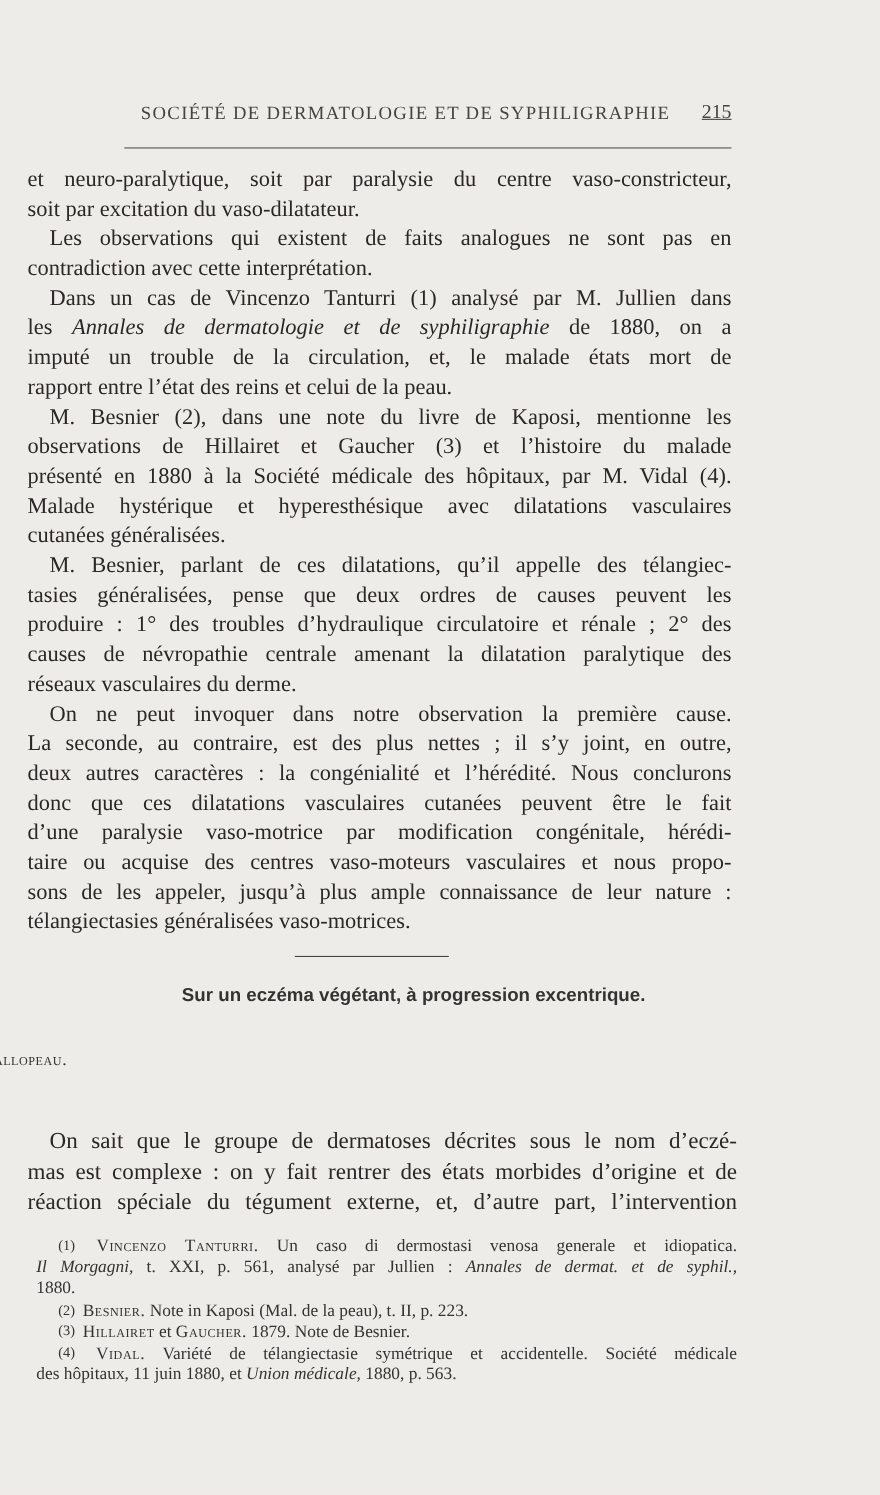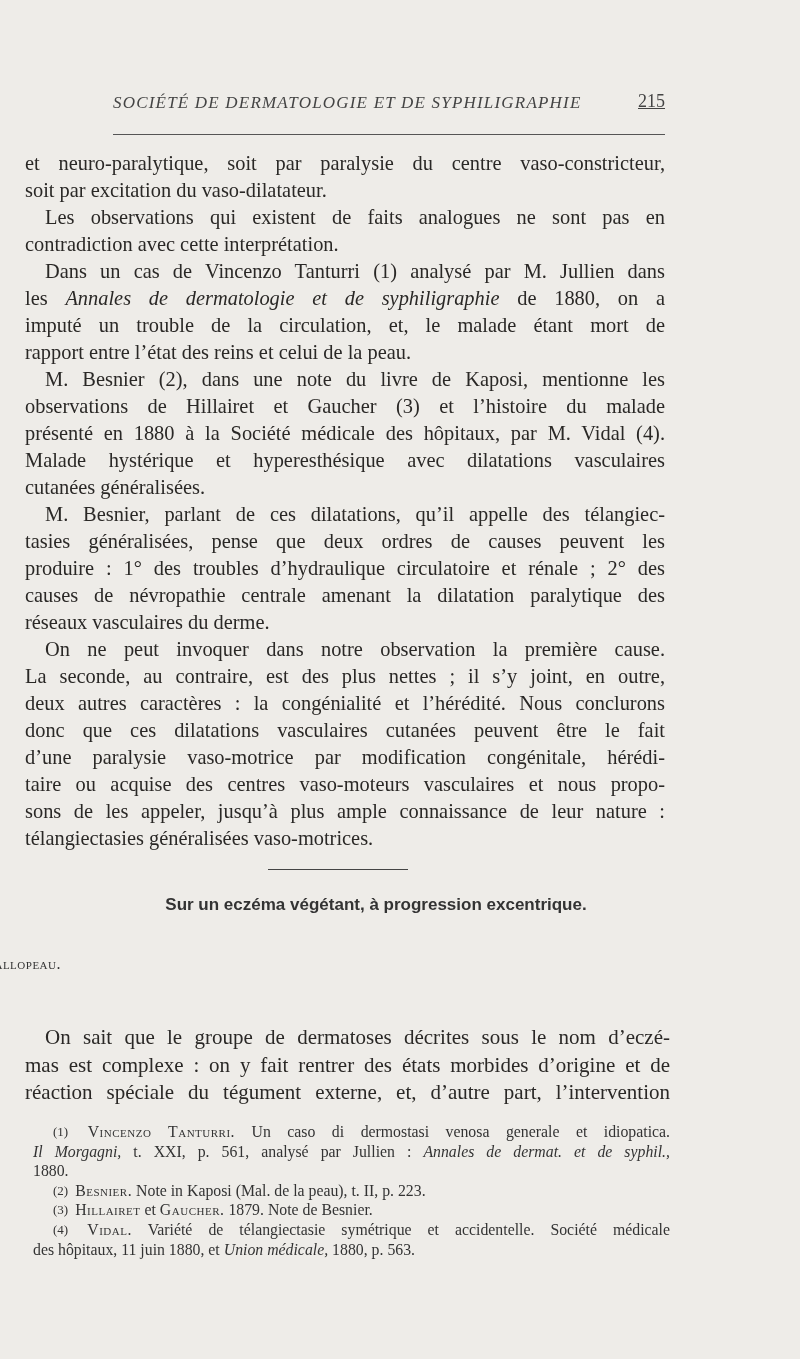--- a/index.html
+++ b/index.html
@@ -8,21 +8,21 @@
     background:#eeece8;
     font-family:"Liberation Serif","DejaVu Serif",serif;
     color:#2a2826;
     position:relative;
   }
   .page { position:absolute; left:0; top:0; width:800px; height:1359px; }
   .running-head {
     position:absolute; left:113px; top:93px; width:552px;
     font-size:17px; letter-spacing:1.2px; color:#444;
   }
-  .running-head .title { position:absolute; left:0; top:0;font-style:italic; }
+  .running-head .title { position:absolute; left:15px; top:0; }
   .running-head .pnum { position:absolute; right:0; top:-2px; font-size:18px; letter-spacing:0;text-decoration:underline; }
   .head-rule { position:absolute; left:113px; top:134px; width:552px; height:0; border-top:1.4px solid #555; }
   .body { position:absolute; left:25px; top:150px; width:640px; font-size:20.4px; line-height:27px; }
   .line { height:27px; white-space:nowrap; text-align:justify; text-align-last:justify; }
   .line.last { text-align-last:left; }
   .line.indent { padding-left:20px; }
   .sep { position:absolute; left:268px; top:869px; width:140px; border-top:1.2px solid #444; }
   .art-title {
     position:absolute; left:0; top:895px; width:800px; text-align:center;
     font-family:"Liberation Sans","DejaVu Sans",sans-serif; font-weight:bold;
@@ -54,21 +54,21 @@
     <div class="line">et neuro-paralytique, soit par paralysie du centre vaso-constricteur,</div>
     <div class="line last">soit par excitation du vaso-dilatateur.</div>
     <div class="line indent">Les observations qui existent de faits analogues ne sont pas en</div>
     <div class="line last">contradiction avec cette interprétation.</div>
     <div class="line indent">Dans un cas de Vincenzo Tanturri (1) analysé par M. Jullien dans</div>
     <div class="line">
       <span>les</span>
       <i>Annales de dermatologie et de syphiligraphie</i>
       <span>de 1880, on a</span>
     </div>
-    <div class="line">imputé un trouble de la circulation, et, le malade étant mort de</div>
+    <div class="line">imputé un trouble de la circulation, et, le malade états mort de</div>
     <div class="line last">rapport entre l’état des reins et celui de la peau.</div>
     <div class="line indent">M. Besnier (2), dans une note du livre de Kaposi, mentionne les</div>
     <div class="line">observations de Hillairet et Gaucher (3) et l’histoire du malade</div>
     <div class="line">présenté en 1880 à la Société médicale des hôpitaux, par M. Vidal (4).</div>
     <div class="line">Malade hystérique et hyperesthésique avec dilatations vasculaires</div>
     <div class="line last">cutanées généralisées.</div>
     <div class="line indent">M. Besnier, parlant de ces dilatations, qu’il appelle des télangiec-</div>
     <div class="line">tasies généralisées, pense que deux ordres de causes peuvent les</div>
     <div class="line">produire : 1° des troubles d’hydraulique circulatoire et rénale ; 2° des</div>
     <div class="line">causes de névropathie centrale amenant la dilatation paralytique des</div>

